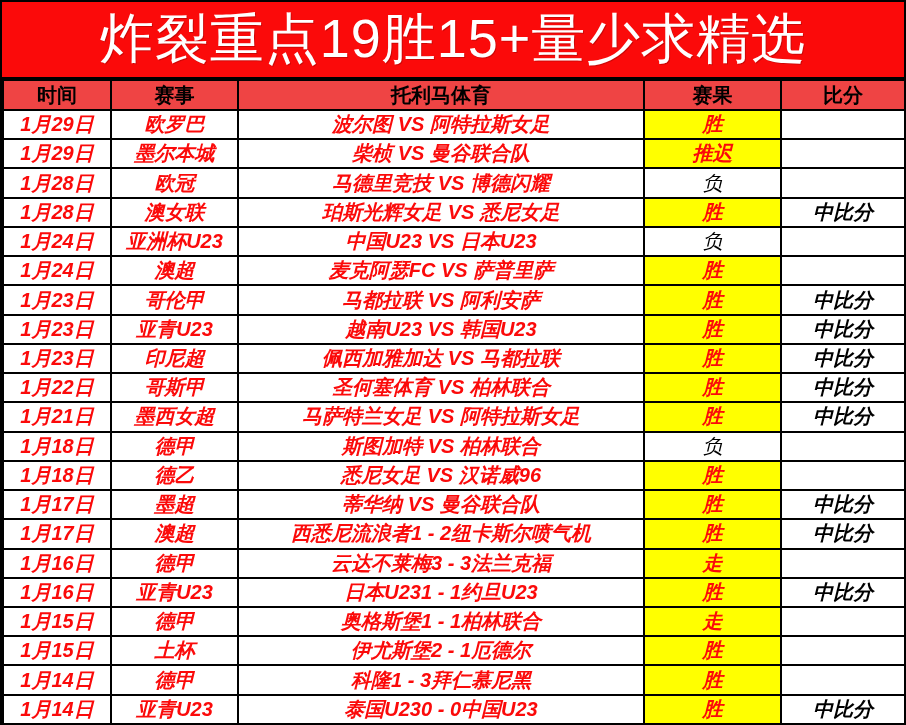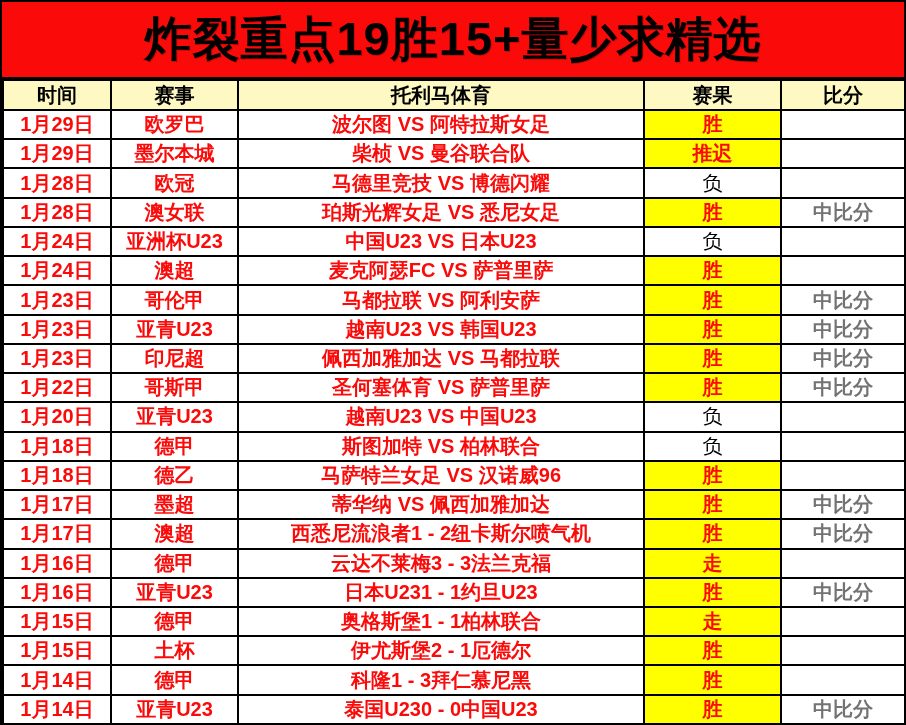--- a/index.html
+++ b/index.html
@@ -17,23 +17,23 @@
   }
   .banner {
     height: 77px;
     background: #FB0A0A;
     border-bottom: 2px solid #000;
     display: flex;
     align-items: center;
     justify-content: center;
   }
   .banner-title {
-    color: #000000;
-    font-size: 47px;
-    font-weight: bold;
+    color: #ffffff;
+    font-size: 54px;
+    font-weight: normal;
     letter-spacing: 1px;
     text-shadow: 1px 1px 0 rgba(120,0,0,.35);
     white-space: nowrap;
   }
   table.results {
     width: 100%;
     height: 646px;
     border-collapse: collapse;
     table-layout: fixed;
   }
@@ -45,42 +45,42 @@
   th, td {
     border: 2px solid #000;
     text-align: center;
     vertical-align: middle;
     overflow: hidden;
     white-space: nowrap;
     padding: 0 2px;
   }
   thead tr { height: 30px; }
   th {
-    background: #fef9c3;
+    background: #ef4444;
     color: #000;
     font-size: 20px;
     font-weight: bold;
   }
-  tbody tr { height: 28px; }
+  tbody tr { height: 28px; font-style: italic; }
   td {
     font-size: 20px;
     font-weight: bold;
     color: #FB0A0A;
     background: #fff;
   }
   td.result.hl {
     background: #FFFF00;
     color: #FB0A0A;
   }
   td.result.plain {
     background: #ffffff;
     color: #000000;
     font-weight: normal;
   }
-  td.score { color: #737373; }
+  td.score { color: #000000; }
 </style>
 </head>
 <body>
 
 <div class="sheet">
   <div class="banner">
     <span class="banner-title">炸裂重点19胜15+量少求精选</span>
   </div>
   <table class="results">
     <colgroup>
@@ -159,49 +159,49 @@
         <tr>
           <td class="date">1月23日</td>
           <td class="league">印尼超</td>
           <td class="match">佩西加雅加达 VS 马都拉联</td>
           <td class="result hl">胜</td>
           <td class="score">中比分</td>
         </tr>
         <tr>
           <td class="date">1月22日</td>
           <td class="league">哥斯甲</td>
-          <td class="match">圣何塞体育 VS 萨普里萨</td>
-          <td class="result hl">胜</td>
-          <td class="score">中比分</td>
-        </tr>
-        <tr>
-          <td class="date">1月20日</td>
-          <td class="league">亚青U23</td>
-          <td class="match">越南U23 VS 中国U23</td>
-          <td class="result plain">负</td>
-          <td class="score"></td>
+          <td class="match">圣何塞体育 VS 柏林联合</td>
+          <td class="result hl">胜</td>
+          <td class="score">中比分</td>
+        </tr>
+        <tr>
+          <td class="date">1月21日</td>
+          <td class="league">墨西女超</td>
+          <td class="match">马萨特兰女足 VS 阿特拉斯女足</td>
+          <td class="result hl">胜</td>
+          <td class="score">中比分</td>
         </tr>
         <tr>
           <td class="date">1月18日</td>
           <td class="league">德甲</td>
           <td class="match">斯图加特 VS 柏林联合</td>
           <td class="result plain">负</td>
           <td class="score"></td>
         </tr>
         <tr>
           <td class="date">1月18日</td>
           <td class="league">德乙</td>
-          <td class="match">马萨特兰女足 VS 汉诺威96</td>
+          <td class="match">悉尼女足 VS 汉诺威96</td>
           <td class="result hl">胜</td>
           <td class="score"></td>
         </tr>
         <tr>
           <td class="date">1月17日</td>
           <td class="league">墨超</td>
-          <td class="match">蒂华纳 VS 佩西加雅加达</td>
+          <td class="match">蒂华纳 VS 曼谷联合队</td>
           <td class="result hl">胜</td>
           <td class="score">中比分</td>
         </tr>
         <tr>
           <td class="date">1月17日</td>
           <td class="league">澳超</td>
           <td class="match">西悉尼流浪者1 - 2纽卡斯尔喷气机</td>
           <td class="result hl">胜</td>
           <td class="score">中比分</td>
         </tr>

